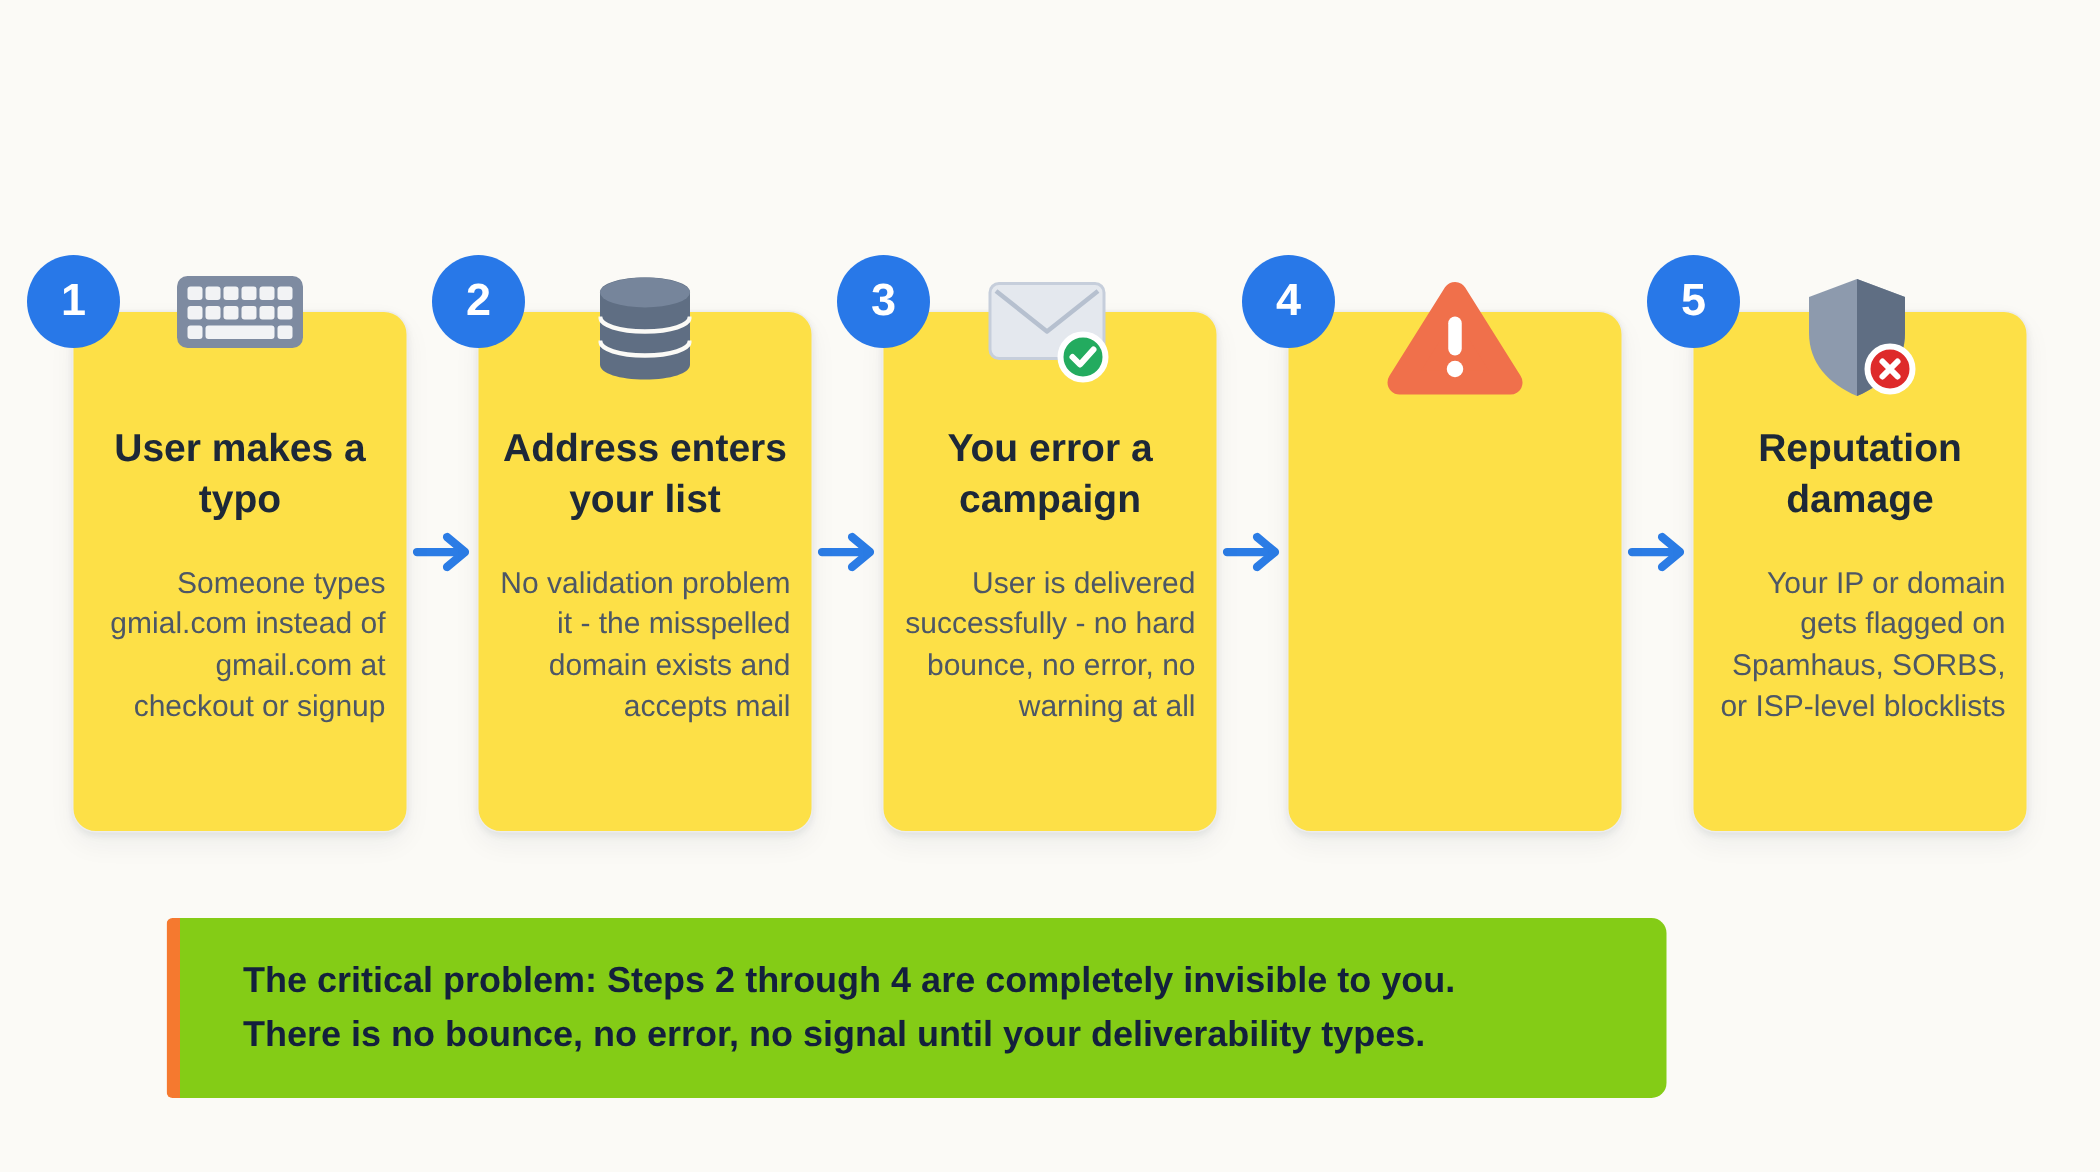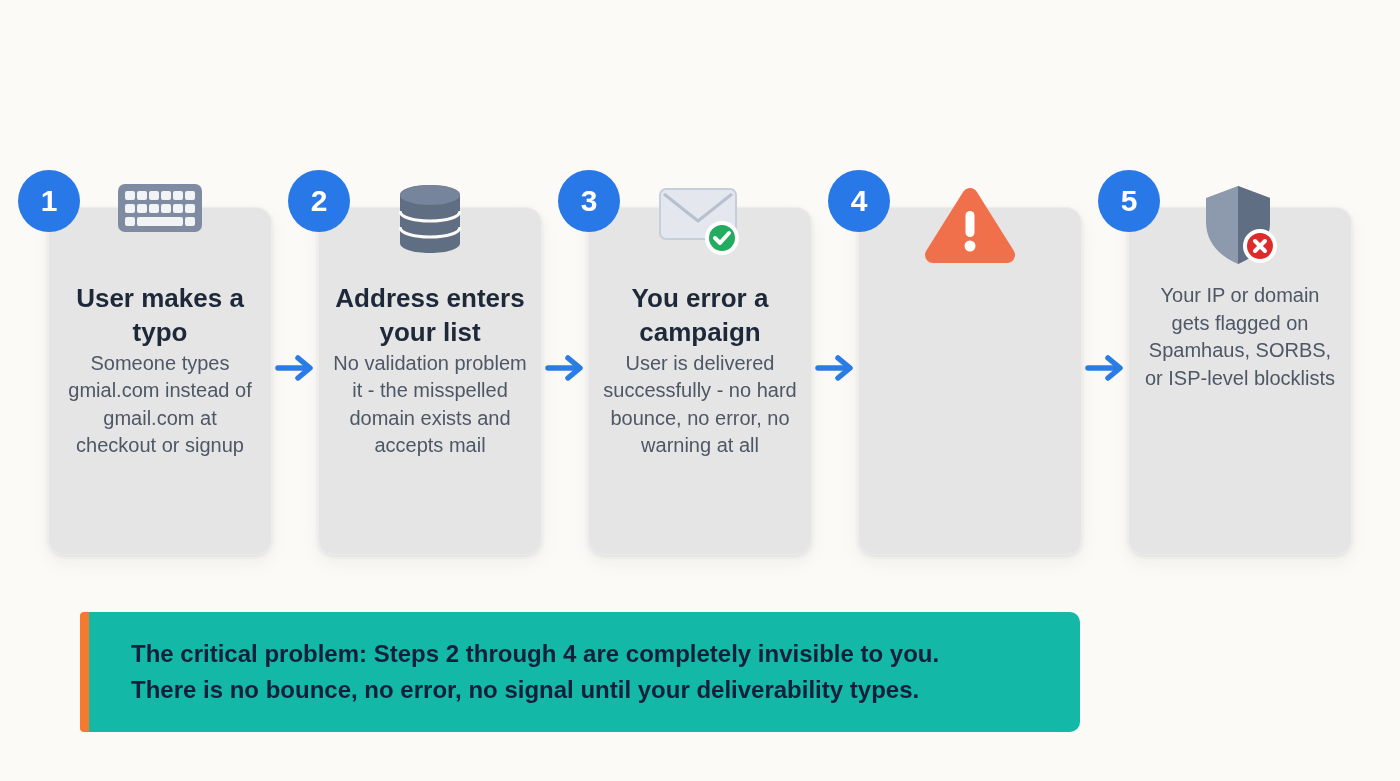--- a/index.html
+++ b/index.html
@@ -11,21 +11,21 @@
   }
   .flow-row { display: flex; padding: 170px 48px 0 48px; }
   .step-col { position: relative; width: 224px; flex: 0 0 224px; }
   .arrow-cell {
     width: 46px; flex: 0 0 46px;
     display: flex; justify-content: center; align-items: flex-start;
     padding-top: 183px;
   }
   .card {
     margin-top: 37px; height: 348px;
-    background: #e5e5e5;
+    background: #fde047;
     border: 1px solid #ededec;
     border-radius: 16px;
     box-shadow: 0 2px 5px rgba(20,30,50,0.07), 0 8px 18px rgba(20,30,50,0.05);
     padding: 74px 14px 0 14px;
     text-align: center;
   }
   .badge {
     position: absolute; top: 0; left: -30px;
     width: 62px; height: 62px; border-radius: 50%;
     background: #2878e8; color: #ffffff;
@@ -35,26 +35,27 @@
   }
   .step-icon {
     position: absolute; top: 14px; left: 50%;
     transform: translateX(-50%);
     z-index: 2; line-height: 0;
   }
   .card-title {
     color: #1d2838; font-size: 26px; font-weight: bold; line-height: 1.3;
   }
   .card-body {
-    color: #4d5766; font-size: 20px; line-height: 1.38;
+    margin-top: 26px;
+    color: #4d5766; font-size: 20px; line-height: 1.38; text-align: right;
   }
   .callout {
-    margin: 57px 0 0 80px;
+    margin: 57px 0 0 111px;
     width: 1000px; min-height: 112px;
-    background: #14b8a6;
+    background: #84cc16;
     border-left: 9px solid #f5792f;
     border-radius: 4px 10px 10px 4px;
     padding: 24px 20px 24px 42px;
     display: flex; flex-direction: column; justify-content: space-between;
   }
   .callout-line {
     display: block; white-space: nowrap;
     color: #13203c; font-size: 24px; font-weight: bold; line-height: 1.5;
   }
 </style>
@@ -170,20 +171,21 @@
     <div class="badge">5</div>
     <div class="step-icon">
       <svg width="76" height="84" viewBox="0 0 76 84">
         <path d="M36 2 L68 14 V38 C68 58 55 72 36 80 C17 72 4 58 4 38 V14 Z" fill="#8d9aad"></path>
         <path d="M36 2 L68 14 V38 C68 58 55 72 36 80 Z" fill="#5f6e83"></path>
         <circle cx="58" cy="62" r="15" fill="#de2a2a" stroke="#ffffff" stroke-width="4"></circle>
         <path d="M53 57 L63 67 M63 57 L53 67" stroke="#ffffff" stroke-width="4" stroke-linecap="round"></path>
       </svg>
     </div>
     <div class="card">
+      <div class="card-title">Reputation damage</div>
       <div class="card-body">Your IP or domain gets flagged on Spamhaus, SORBS, or ISP-level blocklists</div>
     </div>
   </div>
 
 </div>
 
 <div class="callout">
   <span class="callout-line">The critical problem: Steps 2 through 4 are completely invisible to you.</span>
   <span class="callout-line">There is no bounce, no error, no signal until your deliverability types.</span>
 </div>

